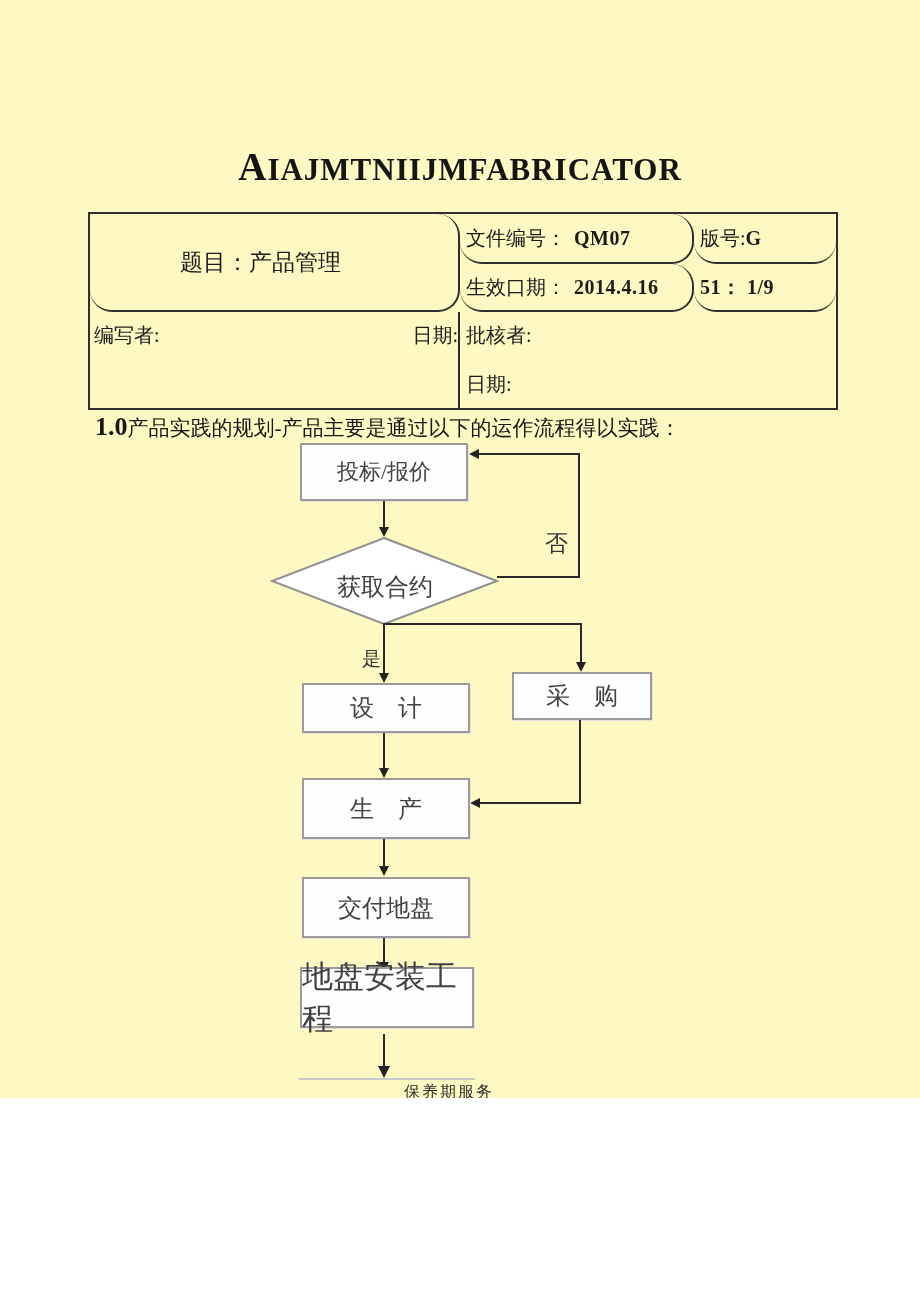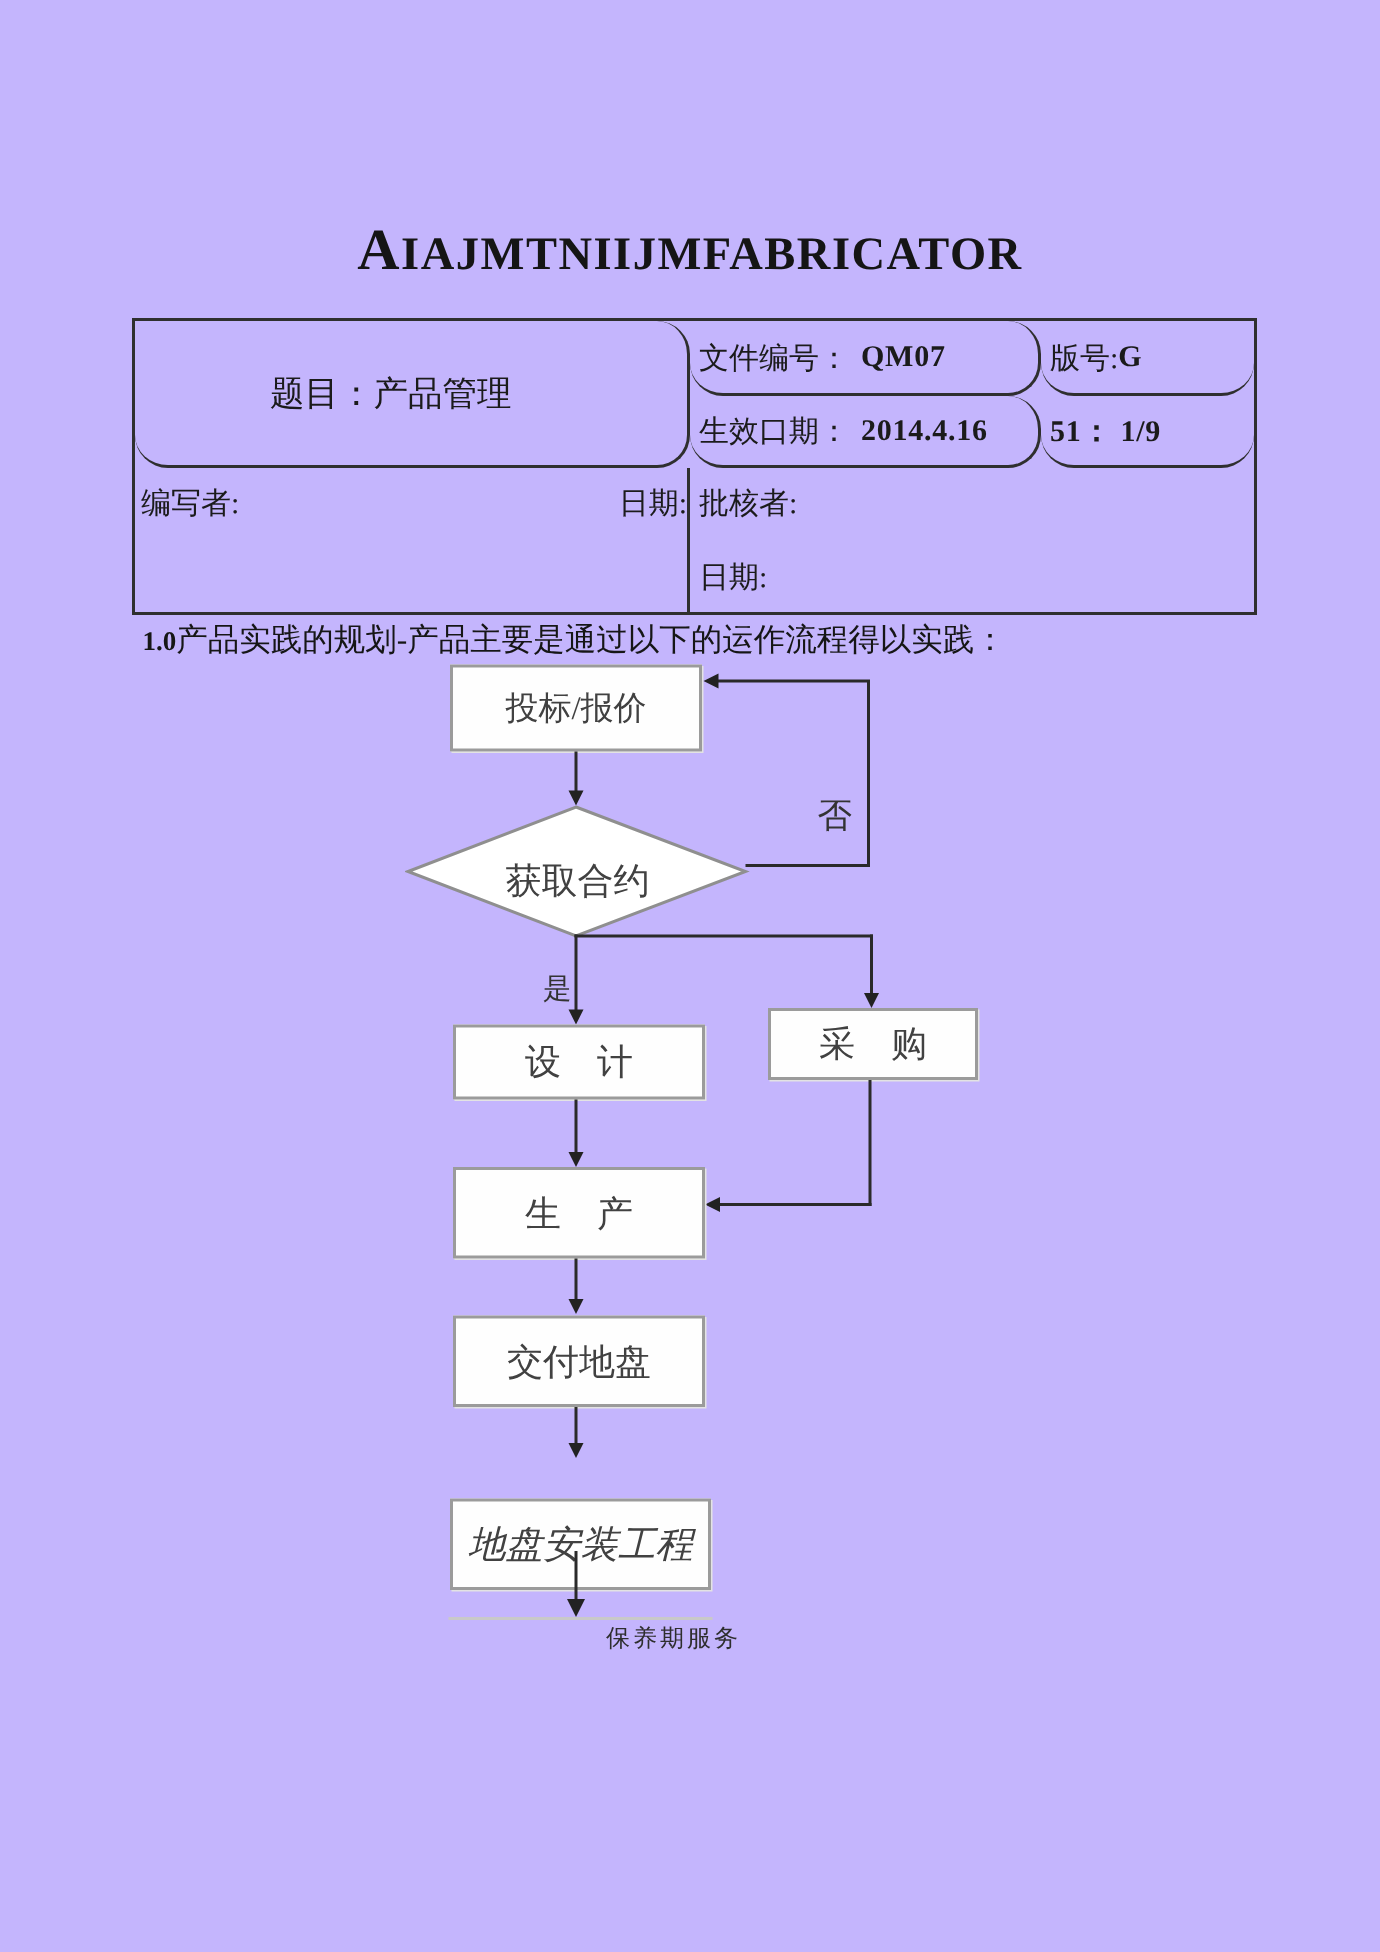--- a/index.html
+++ b/index.html
@@ -1,18 +1,18 @@
 <!DOCTYPE html>
 <html><head>
 <meta charset="utf-8">
 <style>
   * { margin:0; padding:0; box-sizing:border-box; }
   html,body { width:920px; height:1301px; background:#ffffff;
     font-family:"Liberation Serif","DejaVu Serif",serif; color:#1b1b1b; }
-  .page { position:relative; width:920px; height:1301px; background:#c4b5fd; overflow:hidden; }
+  .page { position:relative; width:920px; height:1098px; background:#fef9c3; overflow:hidden; }
 
   
   .doc-title { position:absolute; left:0; top:144px; width:920px; text-align:center;
     font-size:31px; font-weight:bold; letter-spacing:1px; color:#151515; }
   .doc-title::first-letter { font-size:39px; }
 
   
   .doc-table { position:absolute; left:88px; top:212px; width:750px; height:198px;
     display:grid; grid-template-columns:370px 234px 142px; grid-template-rows:50px 48px 96px;
     border:2px solid #2f2f2f; font-size:20px; }
@@ -24,21 +24,21 @@
   .kv { display:flex; align-items:center; padding-left:6px; }
   .kv b { margin-left:8px; letter-spacing:0.5px; }
   .kv.tight b { margin-left:0; }
   .sign-cell { grid-column:1; grid-row:3; display:flex; flex-direction:row;
     justify-content:space-between; padding:10px 0 10px 4px; }
   .sign-cell2 { grid-column:2/4; grid-row:3; display:flex; flex-direction:column;
     justify-content:space-between; padding:10px 0 10px 6px; }
 
   
   .section-line { position:absolute; left:95px; top:412px; width:720px; font-size:21px; color:#161616; }
-  .section-line b { font-size:18px; }
+  .section-line b { font-size:26px; }
 
   
   .flow { position:absolute; left:0; top:0; width:920px; height:1301px; }
   .fbox { position:absolute; border:2px solid #9b9b9b; background:#fefefe;
     display:flex; align-items:center; justify-content:center; color:#414141;
     box-shadow:1px 1px 0 #e3e3e3; }
   .hline, .vline { position:absolute; background:#2a2a2a; }
   .hline { height:2px; } .vline { width:2px; }
   .faint { background:#c9c9c9; }
   .arr-down { position:absolute; width:0; height:0;
@@ -143,21 +143,21 @@
     <div class="vline" style="left:383px;top:839px;height:29px;"></div>
     <div class="arr-down" style="left:379px;top:866px;"></div>
 
     <div class="fbox" style="left:302px;top:877px;width:168px;height:61px;font-size:24px;">
       <span>交付地盘</span>
     </div>
 
     <div class="vline" style="left:383px;top:938px;height:26px;"></div>
     <div class="arr-down" style="left:379px;top:962px;"></div>
 
-    <div class="fbox" style="left:300px;top:999px;width:174px;height:61px;font-size:25px;font-style:italic;">
+    <div class="fbox" style="left:300px;top:967px;width:174px;height:61px;font-size:31px;">
       <span>地盘安装工程</span>
     </div>
 
     <div class="vline" style="left:383px;top:1034px;height:34px;"></div>
     <div class="arr-down big" style="left:378px;top:1066px;"></div>
     <div class="hline faint" style="left:299px;top:1078px;width:176px;"></div>
     <div class="end-label">保养期服务</div>
 
   </div>
 </div>

